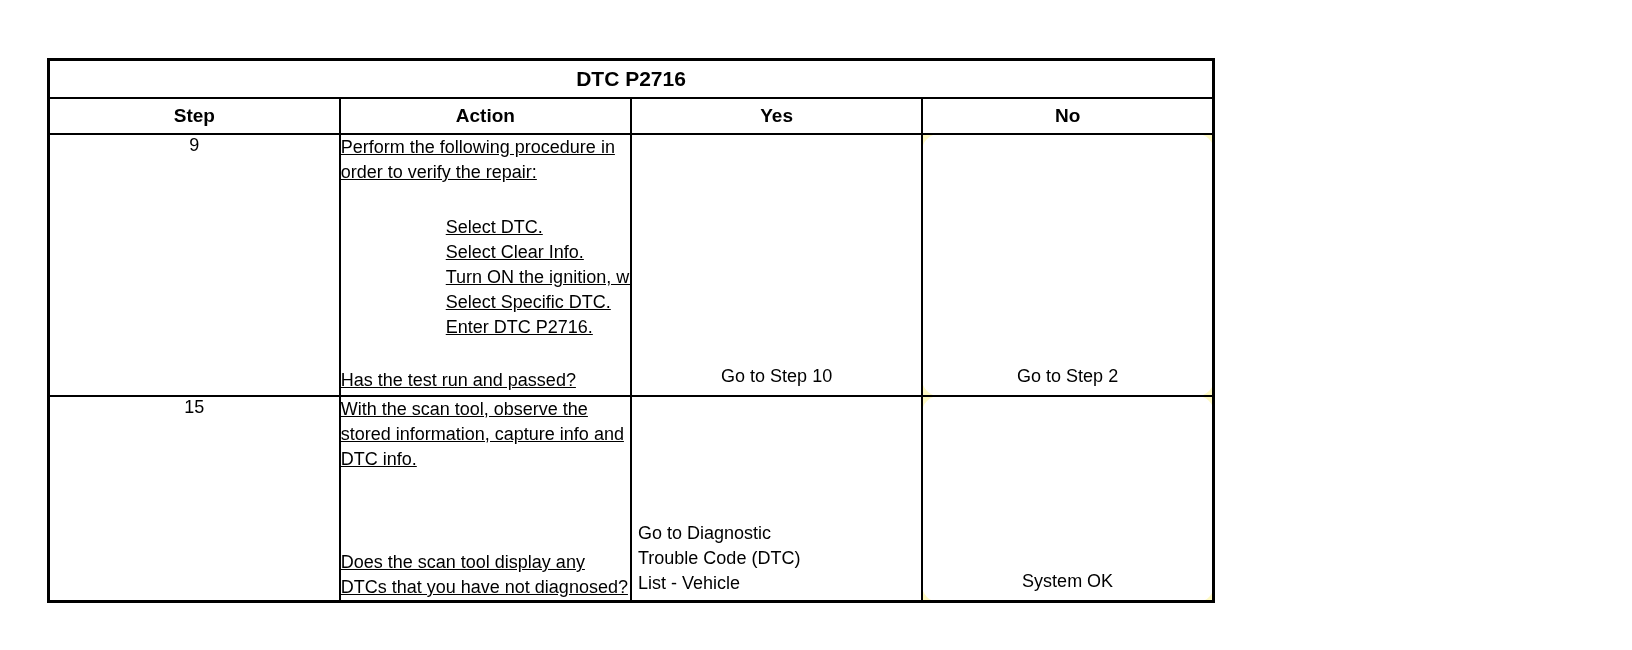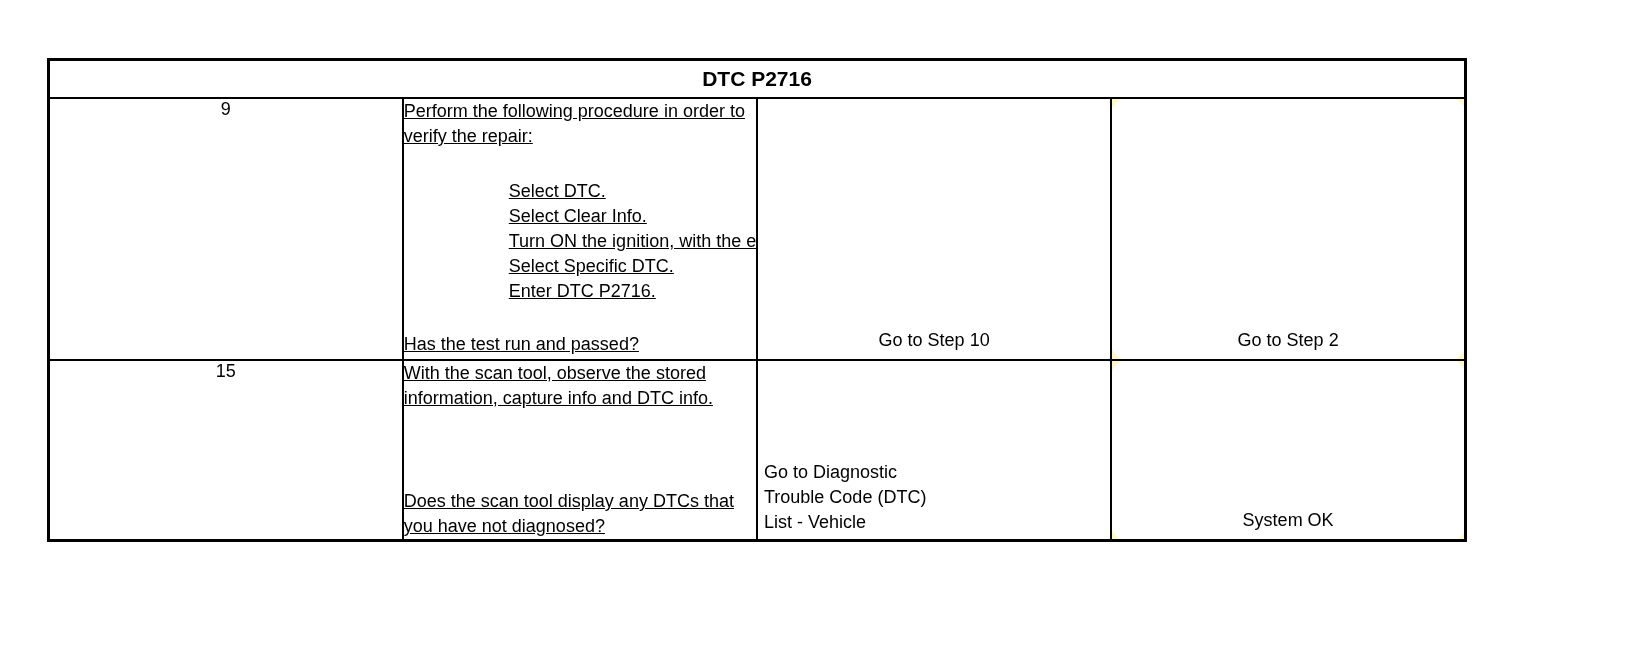--- a/index.html
+++ b/index.html
@@ -26,21 +26,21 @@
   .table-wrap {
     position: absolute;
     left: 47px;
     top: 58px;
     width: 1448px;
   }
 
   table.dtc {
     border-collapse: collapse;
     table-layout: fixed;
-    width: 1420px;
+    width: 1168px;
     background: #fef9c3;
     padding-left: 44px;
   }
 
   table.dtc td, table.dtc th {
     border: 2px solid #000000;
     padding: 0;
     vertical-align: top;
     background: #ffffff;
   }
@@ -152,20 +152,26 @@
 
 <div class="page">
   <div class="table-wrap">
     <table class="dtc">
       <tbody>
 
         <tr>
           <td class="title-cell" colspan="4">DTC P2716</td>
         </tr>
 
+        <tr>
+          <td class="hdr hdr-step">Step</td>
+          <td class="hdr hdr-action">Action</td>
+          <td class="hdr hdr-yes">Yes</td>
+          <td class="hdr hdr-no">No</td>
+        </tr>
 
         <tr class="row9">
           <td class="cell-step">9</td>
           <td class="cell-action">
             <p class="intro-line">Perform the following procedure in order to verify the repair:</p>
             <div class="spacer-sm"></div>
             <ul class="proc">
               <li>Select DTC.</li>
               <li>Select Clear Info.</li>
               <li>Turn ON the ignition, with the engine OFF.</li>

